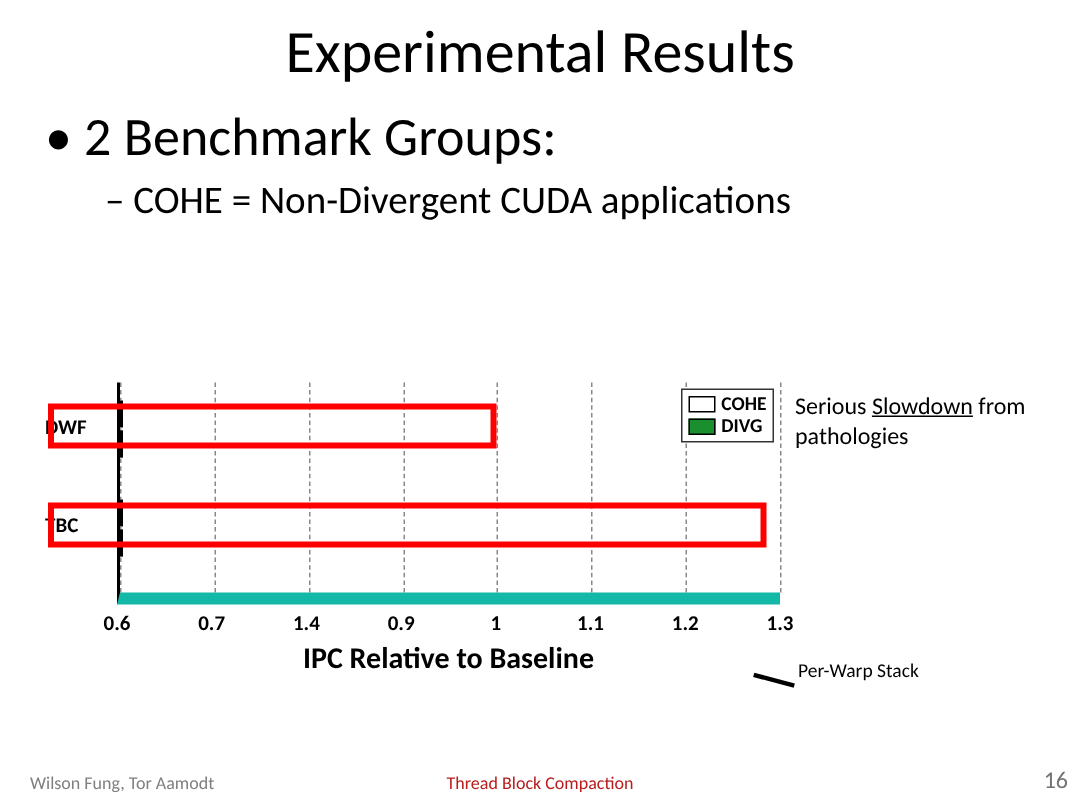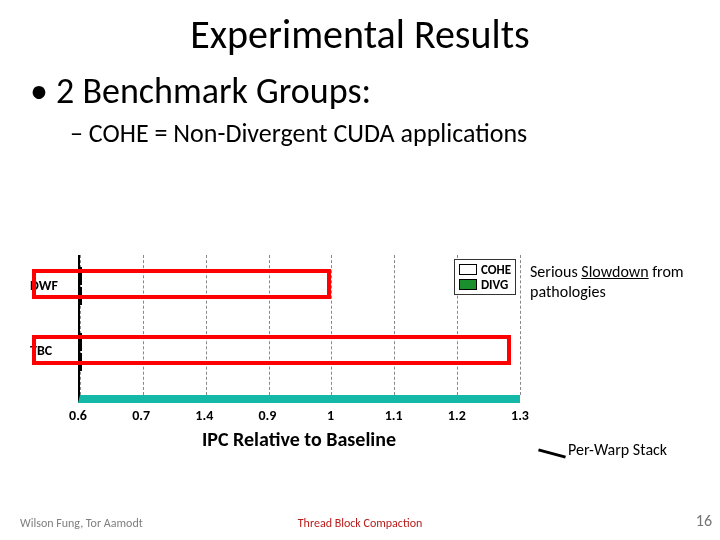--- a/index.html
+++ b/index.html
@@ -127,23 +127,23 @@
     left: 530px;
     top: 262px;
     font-size: 16px;
     line-height: 1.25;
     width: 180px;
   }
   .notes .n1 { color: #000; }
   .notes .u { text-decoration: underline; }
   .perwarp {
     position: absolute;
-    left: 568px;
+    left: 532px;
     top: 440px;
-    font-size: 16px;
+    font-size: 13px;
   }
   .perwarp-line {
     position: absolute;
     top: 12px;
     left: -30px;
     width: 28px;
     height: 3px;
     background: #000;
     transform: rotate(15deg);
   }

